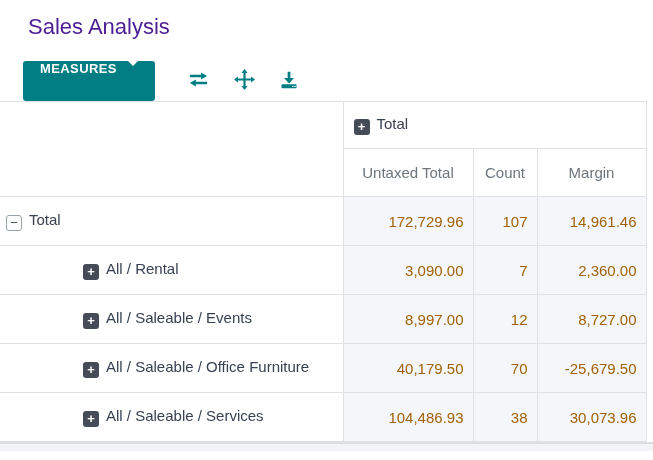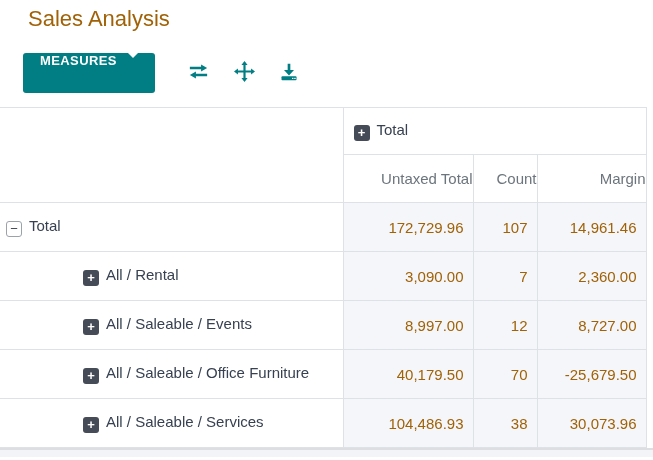--- a/index.html
+++ b/index.html
@@ -6,23 +6,23 @@
   html, body { margin: 0; padding: 0; }
   body {
     width: 653px; height: 460px; overflow: hidden;
     background: #ffffff;
     font-family: "Liberation Sans", sans-serif;
     color: #374151;
   }
 
   
   .page-title {
-    margin: 4px 0 0 28px;
+    margin: 12px 0 0 28px;
     font-size: 22px; line-height: 30px;
-    font-weight: 400; color: #a16207;
+    font-weight: 400; color: #4c1d95;
   }
   .toolbar {
     display: flex; align-items: center;
     margin: 19px 0 0 23px; height: 40px;
   }
   .btn-measures {
     height: 40px; padding: 0 17px;
     background: #017e84; color: #fff;
     border: none; border-radius: 3px;
     font-family: "Liberation Sans", sans-serif;
@@ -47,21 +47,20 @@
     background: none; border: none; padding: 0;
     cursor: pointer; display: flex; align-items: center;
   }
   .icon-btn svg { fill: #017e84; }
   .ml-flip { margin-left: 33px; }
   .ml-move { margin-left: 25px; }
   .ml-down { margin-left: 24px; }
 
   
   table.pivot {
-    margin-top: 14px;
     border-collapse: collapse; table-layout: fixed;
     width: 646px;
   }
   col.c-rowhead { width: 343px; }
   col.c-untaxed { width: 130px; }
   col.c-count  { width: 64px; }
   col.c-margin { width: 109px; }
 
   th, td { font-weight: 400; font-size: 15px; padding: 0; }
 
@@ -76,21 +75,21 @@
     background: #fff; color: #374151;
     text-align: left; padding-left: 10px;
     border-top: 1px solid #dee2e6;
     border-right: 1px solid #dee2e6;
     border-bottom: 1px solid #dee2e6;
     cursor: pointer;
   }
   .measure-header {
     height: 48px;
     background: #fff; color: #6c757d;
-    text-align: right;
+    text-align: center;
     border-left: 1px solid #dee2e6;
     border-bottom: 1px solid #dee2e6;
     cursor: pointer;
   }
   .measure-header.last { border-right: 1px solid #dee2e6; }
 
   .row-label {
     height: 49px;
     background: #fff; color: #374151;
     text-align: left; padding-left: 6px;

